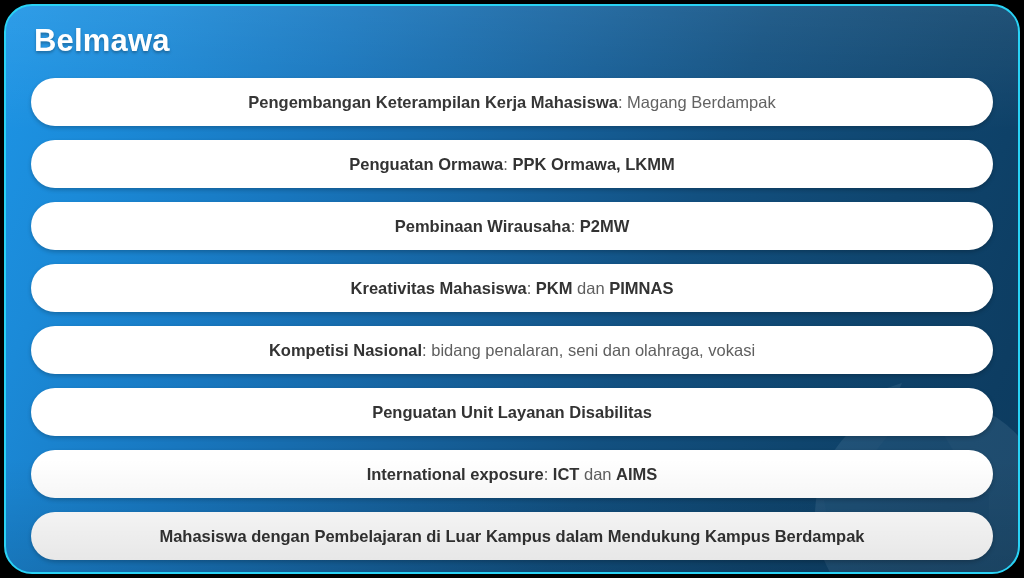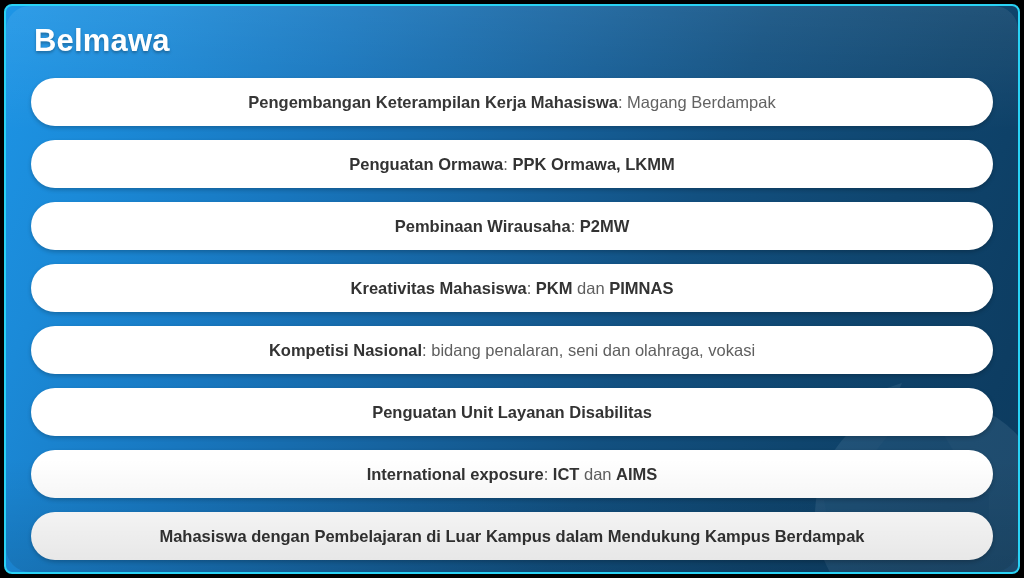--- a/index.html
+++ b/index.html
@@ -16,21 +16,21 @@
     box-sizing:border-box;
     overflow:hidden;
   }
 
   
   .card{
     position:absolute;
     left:4px; top:4px;
     width:1016px; height:570px;
     box-sizing:border-box;
-    border-radius:8px;
+    border-radius:28px;
     border:2px solid #29d2f5;
     background:
       linear-gradient(112deg,
         #1d95e6 0%,
         #1b8ad8 12%,
         #1877bf 28%,
         #16639f 45%,
         #125080 62%,
         #0f456e 78%,
         #0d3d62 92%,

